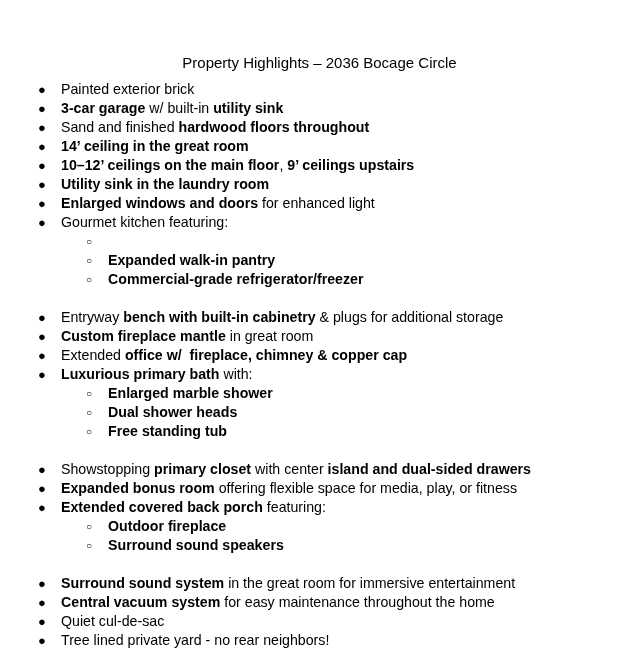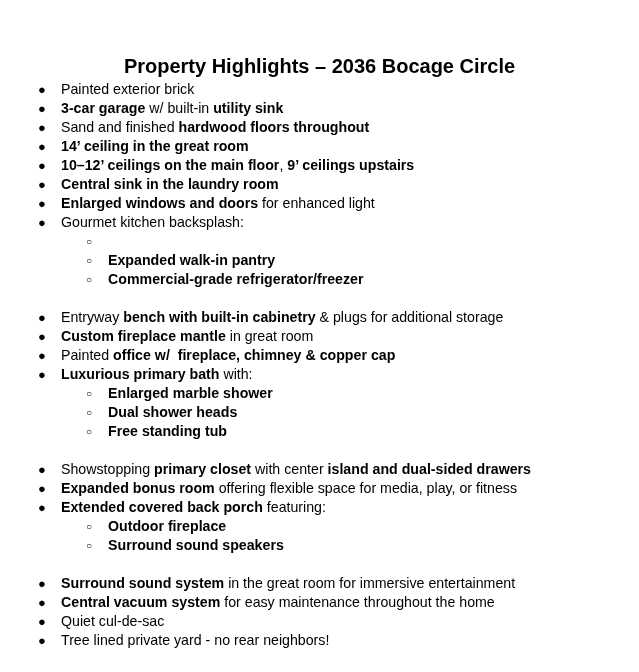--- a/index.html
+++ b/index.html
@@ -1,49 +1,49 @@
 <!DOCTYPE html>
 <html><head>
 <meta charset="utf-8">
 <style>
   html, body { margin: 0; padding: 0; background: #ffffff; }
   body { width: 639px; height: 672px; overflow: hidden; position: relative;
          font-family: "Liberation Sans", sans-serif; color: #000; }
   .title { position: absolute; top: 43px; left: 0; width: 639px; text-align: center;
-           font-size: 20px; font-weight: bold; line-height: 20px; }
+           font-size: 15px; font-weight: normal; line-height: 20px; }
   .list { position: absolute; top: 80px; left: 0; width: 639px; margin: 0; padding: 0; list-style: none; }
   .item { position: relative; height: 19px; line-height: 19px; font-size: 14.2px; white-space: nowrap; }
   .item.l1 { padding-left: 61px; }
   .item.l2 { padding-left: 108px; }
   .item.gap { height: 19px; }
   .bullet { position: absolute; top: 0; }
   .l1 .bullet { left: 38px; font-size: 13px; }
   .l2 .bullet { left: 86px; font-size: 10px; }
   .b { font-weight: bold; }
 </style>
 </head>
 <body>
 
 <h1 class="title">Property Highlights – 2036 Bocage Circle</h1>
 <ul class="list" id="highlights-list">
     <li class="item l1"><span class="bullet">●</span><span style="white-space: pre;">Painted exterior brick</span></li>
     <li class="item l1"><span class="bullet">●</span><span class="b" style="white-space: pre;">3-car garage</span><span style="white-space: pre;"> w/ built-in </span><span class="b" style="white-space: pre;">utility sink</span></li>
     <li class="item l1"><span class="bullet">●</span><span style="white-space: pre;">Sand and finished </span><span class="b" style="white-space: pre;">hardwood floors throughout</span></li>
     <li class="item l1"><span class="bullet">●</span><span class="b" style="white-space: pre;">14’ ceiling in the great room</span></li>
     <li class="item l1"><span class="bullet">●</span><span class="b" style="white-space: pre;">10–12’ ceilings on the main floor</span><span style="white-space: pre;">, </span><span class="b" style="white-space: pre; margin-top: 15px;">9’ ceilings upstairs</span></li>
-    <li class="item l1"><span class="bullet">●</span><span class="b" style="white-space: pre;">Central sink in the laundry room</span></li>
+    <li class="item l1"><span class="bullet">●</span><span class="b" style="white-space: pre;">Utility sink in the laundry room</span></li>
     <li class="item l1"><span class="bullet">●</span><span class="b" style="white-space: pre;">Enlarged windows and doors</span><span style="white-space: pre;"> for enhanced light</span></li>
-    <li class="item l1"><span class="bullet">●</span><span style="white-space: pre;">Gourmet kitchen backsplash:</span></li>
+    <li class="item l1"><span class="bullet">●</span><span style="white-space: pre;">Gourmet kitchen featuring:</span></li>
     <li class="item l2"><span class="bullet">○</span></li>
     <li class="item l2"><span class="bullet">○</span><span class="b" style="white-space: pre;">Expanded walk-in pantry</span></li>
     <li class="item l2"><span class="bullet">○</span><span class="b" style="white-space: pre;">Commercial-grade refrigerator/freezer</span></li>
     <li class="item gap"></li>
     <li class="item l1"><span class="bullet">●</span><span style="white-space: pre;">Entryway </span><span class="b" style="white-space: pre;">bench with built-in cabinetry</span><span style="white-space: pre;"> &amp; plugs for additional storage</span></li>
     <li class="item l1"><span class="bullet">●</span><span class="b" style="white-space: pre;">Custom fireplace mantle</span><span style="white-space: pre;"> in great room</span></li>
-    <li class="item l1"><span class="bullet">●</span><span style="white-space: pre;">Painted </span><span class="b" style="white-space: pre; text-align: right;">office w/  fireplace, chimney &amp; copper cap</span></li>
+    <li class="item l1"><span class="bullet">●</span><span style="white-space: pre;">Extended </span><span class="b" style="white-space: pre; text-align: right;">office w/  fireplace, chimney &amp; copper cap</span></li>
     <li class="item l1"><span class="bullet">●</span><span class="b" style="white-space: pre;">Luxurious primary bath</span><span style="white-space: pre;"> with:</span></li>
     <li class="item l2"><span class="bullet">○</span><span class="b" style="white-space: pre;">Enlarged marble shower</span></li>
     <li class="item l2"><span class="bullet">○</span><span class="b" style="white-space: pre;">Dual shower heads</span></li>
     <li class="item l2"><span class="bullet">○</span><span class="b" style="white-space: pre;">Free standing tub</span></li>
     <li class="item gap"></li>
     <li class="item l1"><span class="bullet">●</span><span style="white-space: pre;">Showstopping </span><span class="b" style="white-space: pre;">primary closet</span><span style="white-space: pre;"> with center </span><span class="b" style="white-space: pre;">island and dual-sided drawers</span></li>
     <li class="item l1"><span class="bullet">●</span><span class="b" style="white-space: pre;">Expanded bonus room</span><span style="white-space: pre;"> offering flexible space for media, play, or fitness</span></li>
     <li class="item l1"><span class="bullet">●</span><span class="b" style="white-space: pre;">Extended covered back porch</span><span style="white-space: pre;"> featuring:</span></li>
     <li class="item l2"><span class="bullet">○</span><span class="b" style="white-space: pre;">Outdoor fireplace</span></li>
     <li class="item l2"><span class="bullet">○</span><span class="b" style="white-space: pre;">Surround sound speakers</span></li>

